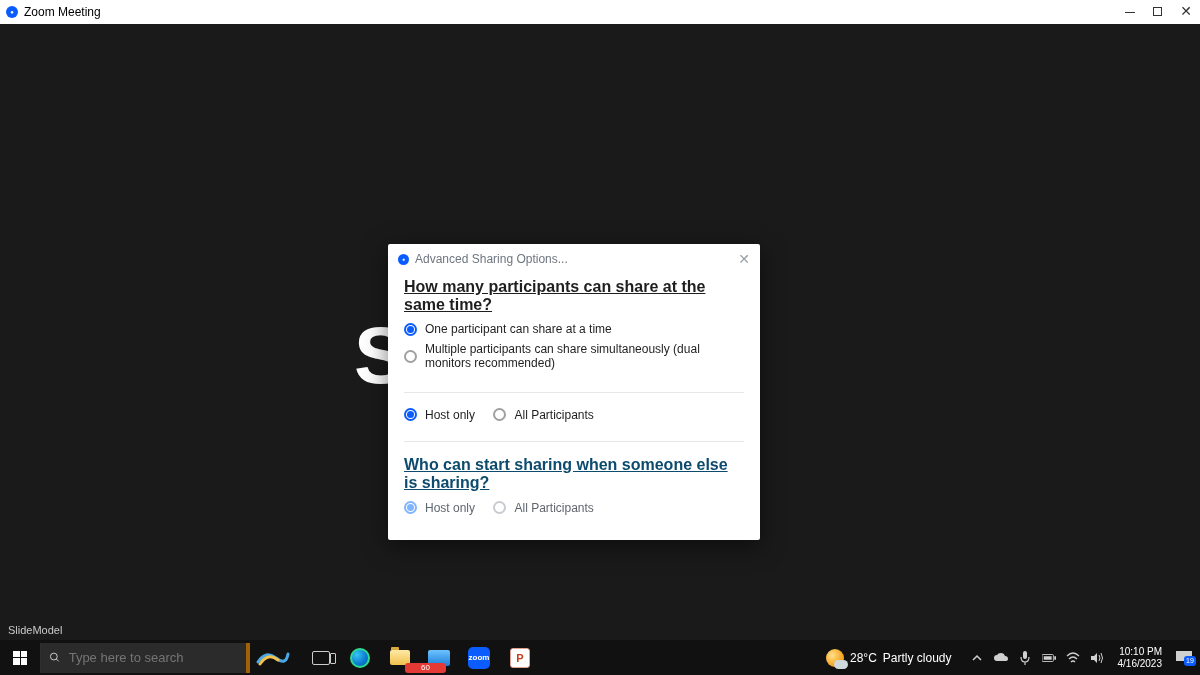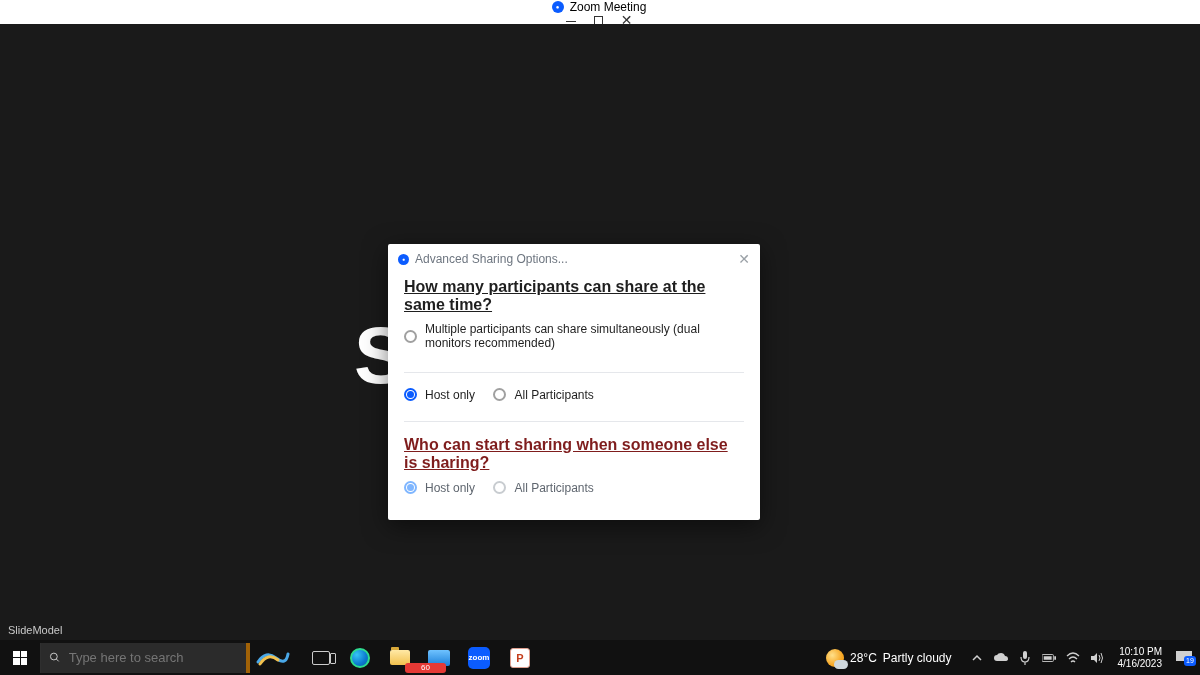--- a/index.html
+++ b/index.html
@@ -14,21 +14,20 @@
     
     .title-bar {
       height: 24px;
       background: #fff;
       display: flex;
       align-items: center;
       justify-content: space-between;
       padding: 0 8px 0 6px;
       font-size: 12px;
       color: #000;
-      flex-direction: column;
     }
     .title-left { display: flex; align-items: center; gap: 6px; }
     .zoom-dot {
       width: 12px; height: 12px; border-radius: 50%;
       background: #0b5cff;
       display: inline-flex; align-items: center; justify-content: center;
       color: #fff; font-size: 6px; font-weight: bold;
     }
     .title-controls { display: flex; gap: 18px; font-size: 12px; color: #333; }
     .title-controls span { cursor: pointer; }
@@ -115,21 +114,21 @@
       position: absolute;
       width: 7px; height: 7px; border-radius: 50%;
       background: #0b5cff;
       top: 1px; left: 1px;
     }
     .hr {
       border: none;
       border-top: 1px solid #e5e7eb;
       margin: 6px 16px 10px 16px;
     }
-    .subtle .dialog-question { color: #7f1d1d; }
+    .subtle .dialog-question { color: #0c4a6e; }
     .subtle .radio.selected { border-color: #7fb6ff; }
     .subtle .radio.selected::after { background: #7fb6ff; }
     .subtle .radio { border-color: #c8ccd0; }
     .subtle .radio-row { color: #5f666f; }
 
     
     .taskbar {
       position: absolute;
       left: 0; right: 0; bottom: 0;
       height: 35px;
@@ -215,20 +214,24 @@
   <div class="dialog">
     <div class="dialog-header">
       <span class="zoom-dot small">●</span>
       <span>Advanced Sharing Options...</span>
       <span class="dialog-close">✕</span>
     </div>
 
     <div class="dialog-section">
       <div class="dialog-question">How many participants can share at the same time?</div>
       <div class="radio-row">
+        <span class="radio selected"></span>
+        <span>One participant can share at a time</span>
+      </div>
+      <div class="radio-row">
         <span class="radio"></span>
         <span>Multiple participants can share simultaneously (dual monitors recommended)</span>
       </div>
     </div>
     <hr class="hr">
 
     <div class="dialog-section">
       <div>
         <div class="radio-row inline">
           <span class="radio selected"></span>

